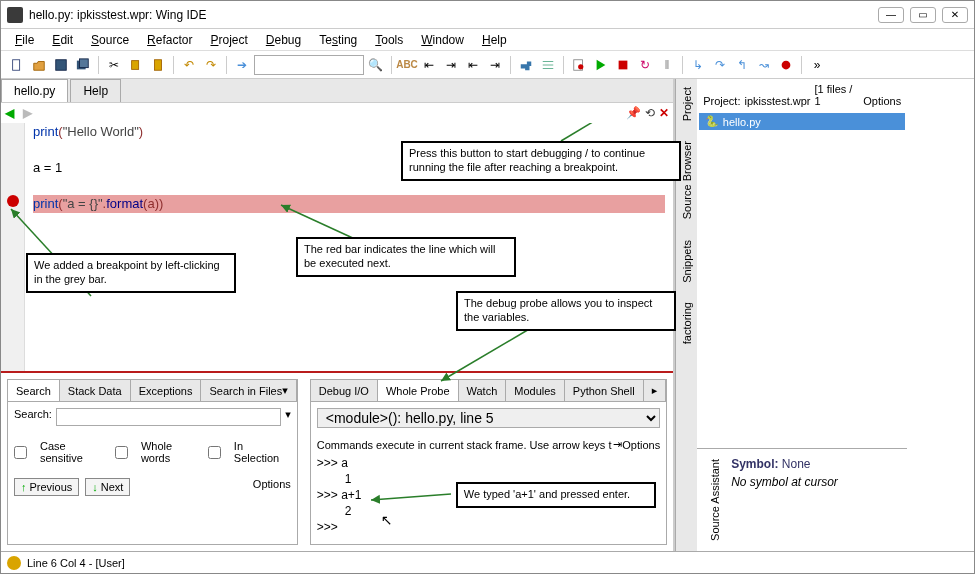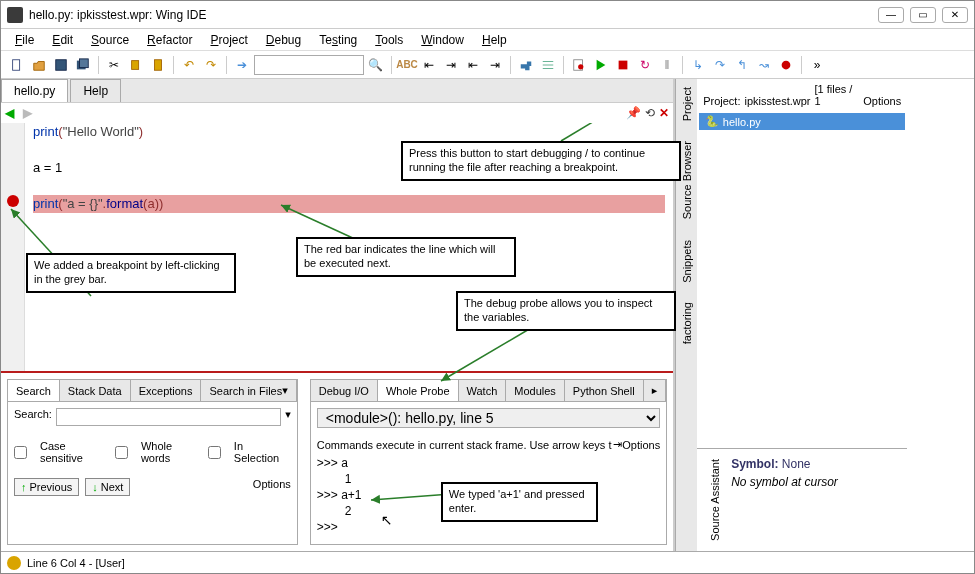--- a/index.html
+++ b/index.html
@@ -303,21 +303,21 @@
               <span>⇥</span>
               <span class="top-options">Options</span>
             </div>
             <div class="probe-console">
               <div class="probe-line">&gt;&gt;&gt; a</div>
               <div class="probe-line" style="padding-left:28px">1</div>
               <div class="probe-line">&gt;&gt;&gt; a+1</div>
               <div class="probe-line" style="padding-left:28px">2</div>
               <div class="probe-line">&gt;&gt;&gt; </div>
             </div>
-            <div class="annot" style="left:130px;top:80px;width:157px">We typed 'a+1' and pressed enter.</div>
+            <div class="annot" style="left:145px;top:80px;width:200px">We typed 'a+1' and pressed enter.</div>
             <svg class="arrow-svg" style="left:0;top:0;width:330px;height:160px">
               <defs>
                   <marker id="ah2" markerWidth="8" markerHeight="8" refX="6" refY="3" orient="auto">
                     <path d="M0,0 L6,3 L0,6 z" fill="#2a7e2a"></path>
                   </marker>
                 </defs>
               <line x1="140" y1="92" x2="60" y2="98" stroke="#2a7e2a" stroke-width="1.5" marker-end="url(#ah2)"></line>
             </svg>
             <span style="position:absolute;left:70px;top:110px;font-size:14px">↖</span>
           </div>

